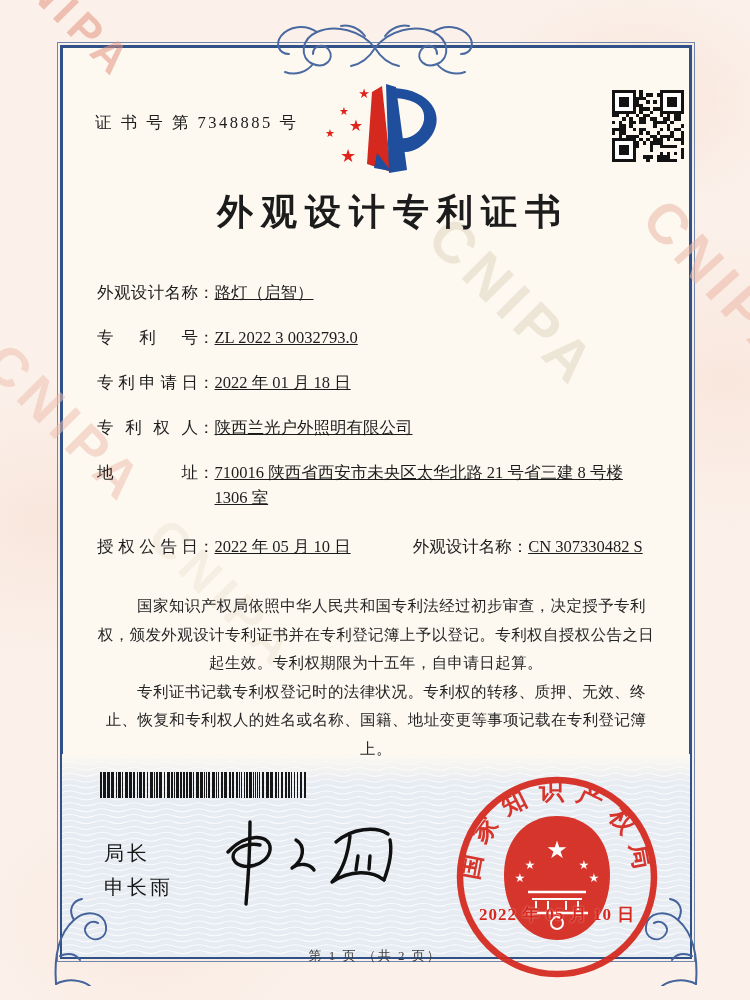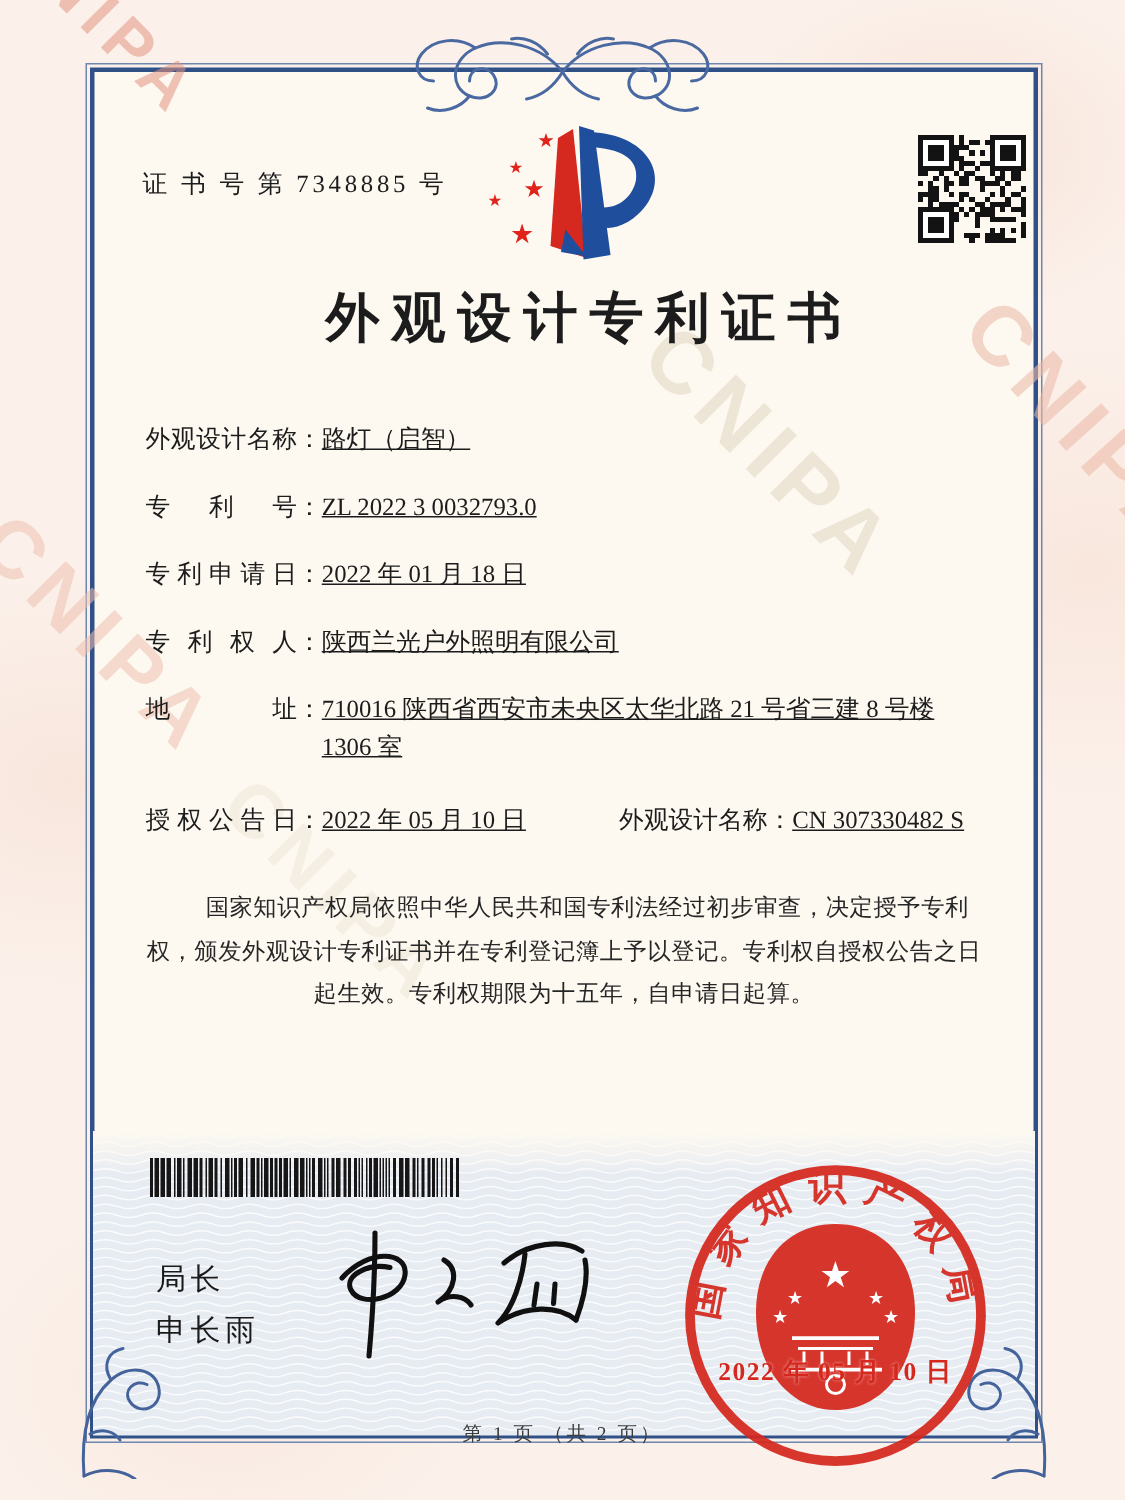--- a/index.html
+++ b/index.html
@@ -333,20 +333,21 @@
         <span class="fvalue">2022 年 05 月 10 日</span>
       <span class="gsep"></span>
       <span>外观设计名称</span>
         <span class="colon">：</span>
         <span class="fvalue">CN 307330482 S</span>
     </div>
   </div>
 
   <div class="bodytext">
     <p>国家知识产权局依照中华人民共和国专利法经过初步审查，决定授予专利权，颁发外观设计专利证书并在专利登记簿上予以登记。专利权自授权公告之日起生效。专利权期限为十五年，自申请日起算。</p>
+    <p>专利证书记载专利权登记时的法律状况。专利权的转移、质押、无效、终止、恢复和专利权人的姓名或名称、国籍、地址变更等事项记载在专利登记簿上。</p>
   </div>
 
   <svg class="barcode" id="barcode" viewBox="0 0 212 26" preserveAspectRatio="none">
       <rect x="0" y="0" width="2" height="26" fill="#161616"></rect>
       <rect x="3" y="0" width="3" height="26" fill="#161616"></rect>
       <rect x="7" y="0" width="3" height="26" fill="#161616"></rect>
       <rect x="11" y="0" width="3" height="26" fill="#161616"></rect>
       <rect x="16" y="0" width="1" height="26" fill="#161616"></rect>
       <rect x="18" y="0" width="3" height="26" fill="#161616"></rect>
       <rect x="22" y="0" width="1" height="26" fill="#161616"></rect>

